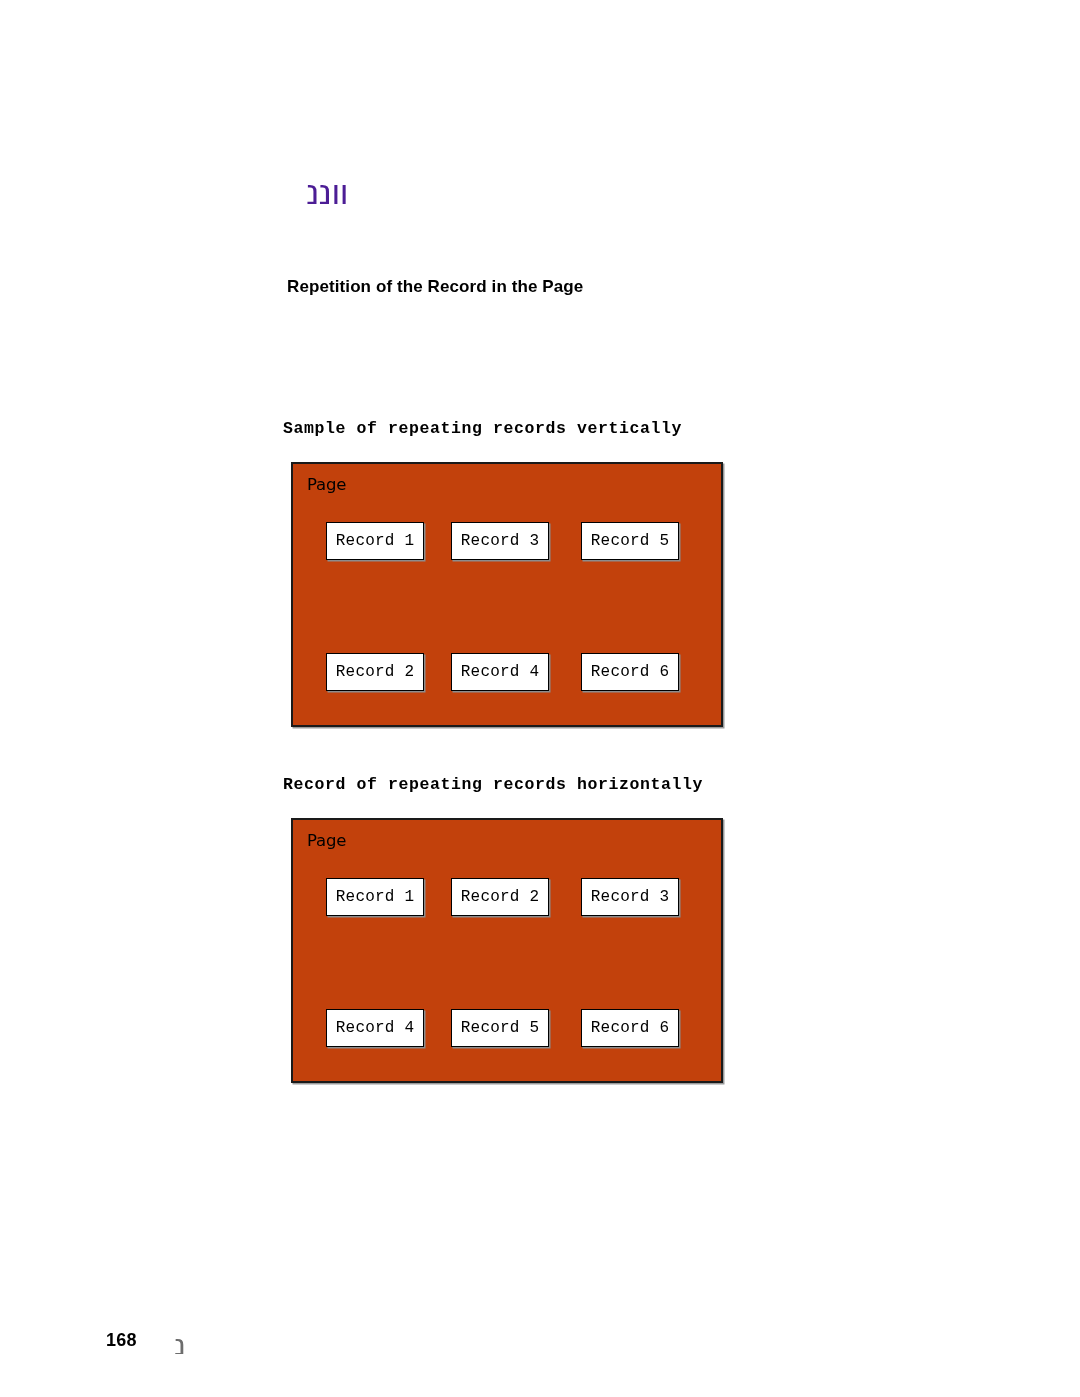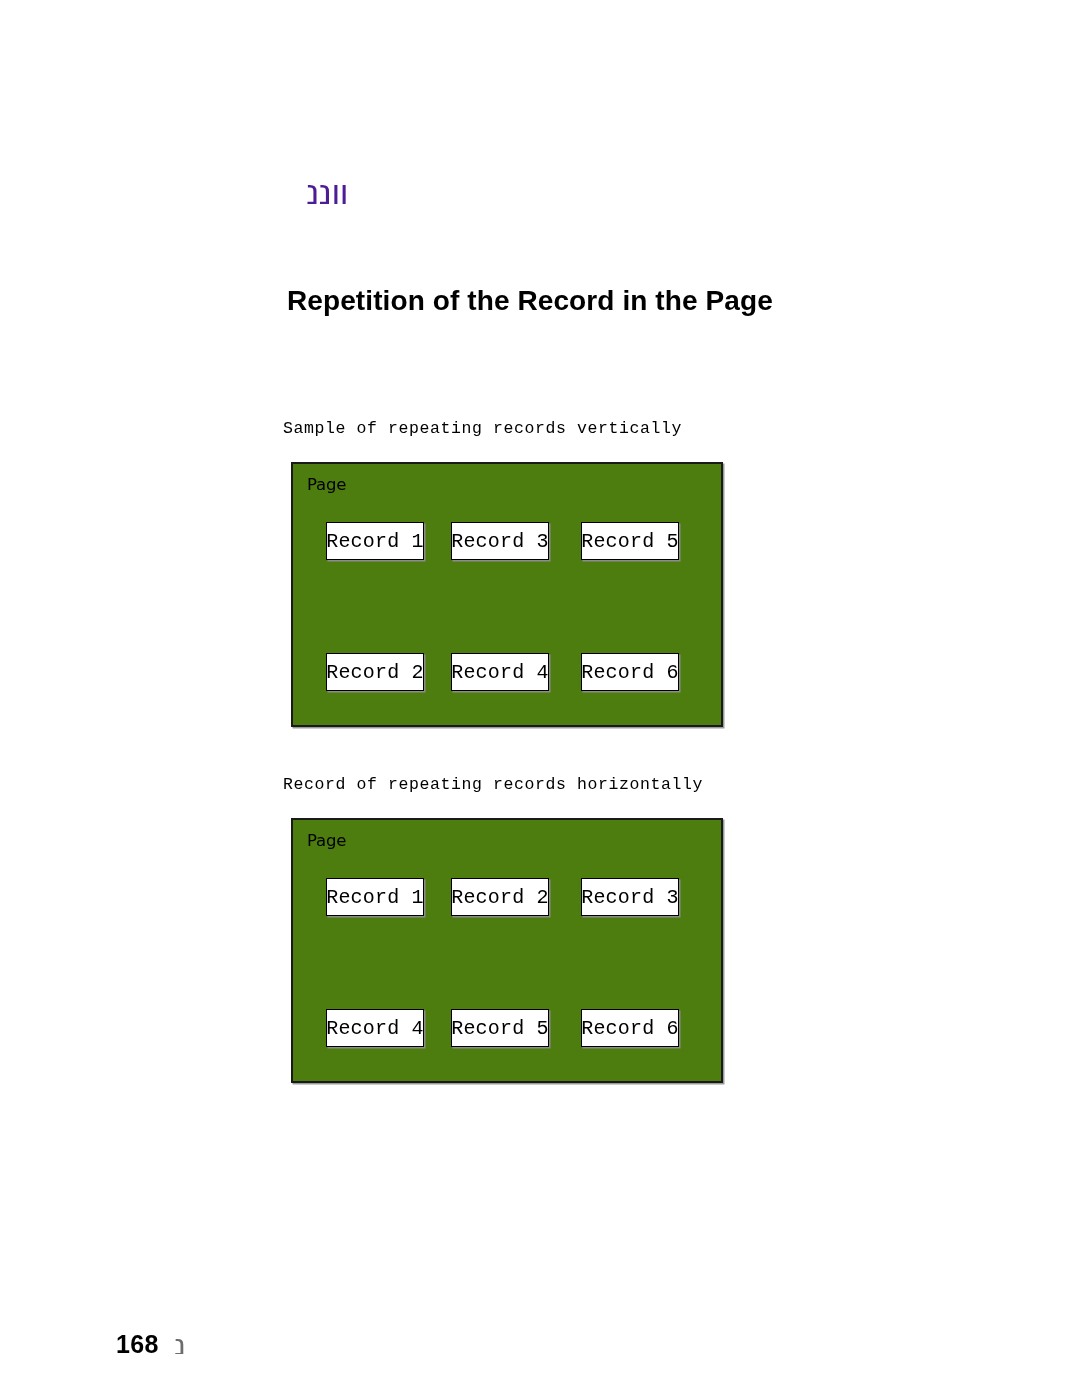--- a/index.html
+++ b/index.html
@@ -42,46 +42,46 @@
     font-size: 34px;
     letter-spacing: -1px;
   }
   #artifact-lower span { position: relative; top: -3px; }
 
   
   #page-title {
     position: absolute;
     left: 287px;
     top: 266px;
-    font-size: 28px;
+    font-size: 17px;
     font-weight: bold;
     letter-spacing: 0.1px;
     white-space: nowrap;
   }
 
   
   .figure-caption {
     position: absolute;
     left: 283px;
     font-family: "Liberation Mono", monospace;
     font-size: 16.5px;
-    font-weight: normal;
+    font-weight: bold;
     letter-spacing: 0.6px;
     white-space: nowrap;
   }
   #caption-vertical   { top: 419px; }
   #caption-horizontal { top: 775px; }
 
   
   .page-frame {
     position: absolute;
     left: 291px;
     width: 432px;
     border: 2px solid #1a1a1a;
-    background: #4d7c0f;
+    background: #c2410c;
     box-sizing: border-box;
     box-shadow: 1.5px 1.5px 0 0 #9a9a9a;
   }
   #frame-vertical   { top: 462px; height: 265px; }
   #frame-horizontal { top: 818px; height: 265px; }
 
   .frame-label {
     position: absolute;
     left: 14px;
     top: 11px;
@@ -119,32 +119,32 @@
     display: flex;
     align-items: center;
     justify-content: center;
   }
   .record-box.col-0 { left: 33px;  }
   .record-box.col-1 { left: 158px; }
   .record-box.col-2 { left: 288px; }
 
   .record-label {
     font-family: "Liberation Mono", monospace;
-    font-size: 20px;
+    font-size: 16px;
     letter-spacing: 0.2px;
     white-space: nowrap;
   }
 
   
   #footer { position: absolute; left: 0; top: 1330px; width: 100%; height: 40px; }
   #page-number {
     position: absolute;
-    left: 116px;
+    left: 106px;
     top: 0;
-    font-size: 25px;
+    font-size: 18px;
     font-weight: bold;
     letter-spacing: 0.3px;
   }
   #footer-artifact {
     position: absolute;
     left: 174px;
     top: 2px;
     width: 26px;
     height: 22px;
     overflow: hidden;

